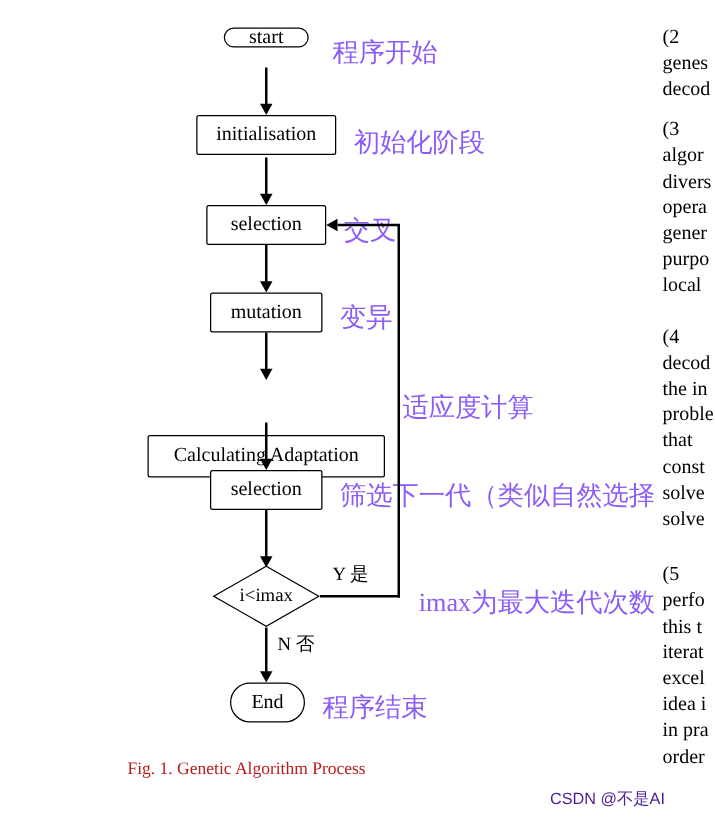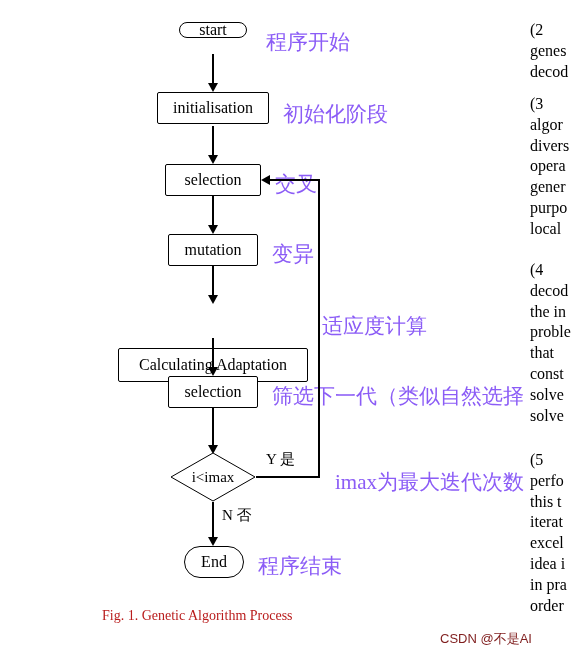--- a/index.html
+++ b/index.html
@@ -83,21 +83,21 @@
   }
   .sidecut {
     position: absolute;
     font-size: 16px;
     color: #000;
     line-height: 1.3;
   }
   .watermark {
     position: absolute;
     font-size: 13px;
-    color: #7f1d1d;
+    color: #4c1d95;
     font-family: sans-serif;
   }
 </style>
 </head>
 <body>
 
 <div class="canvas">
 
   <div class="node terminator" style="left:179px; top:22px; width:68px; height:16px;">
     <span>start</span>

